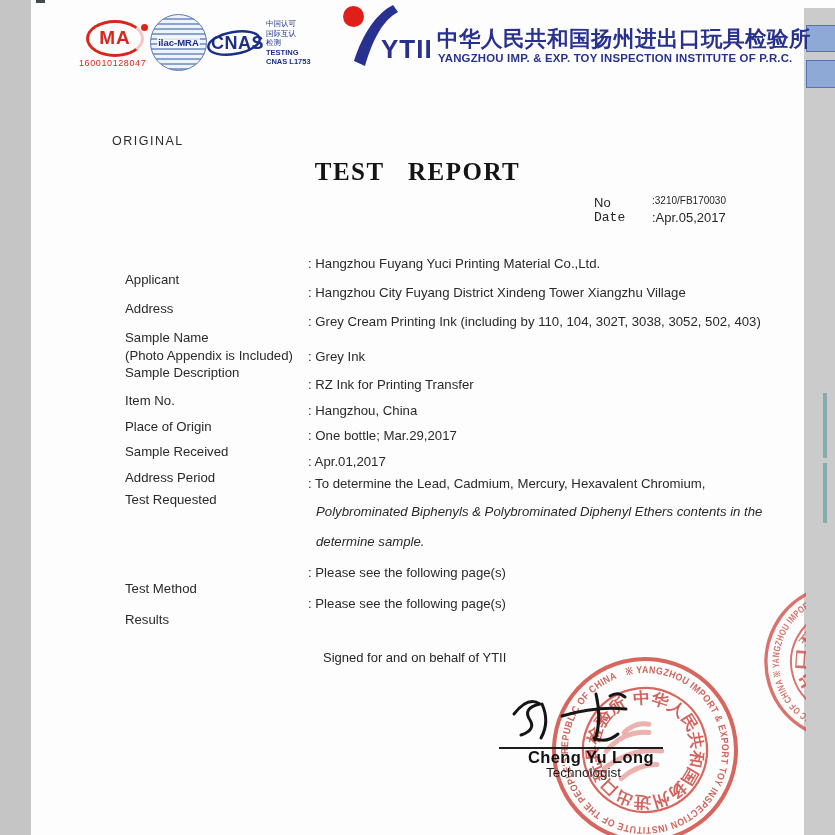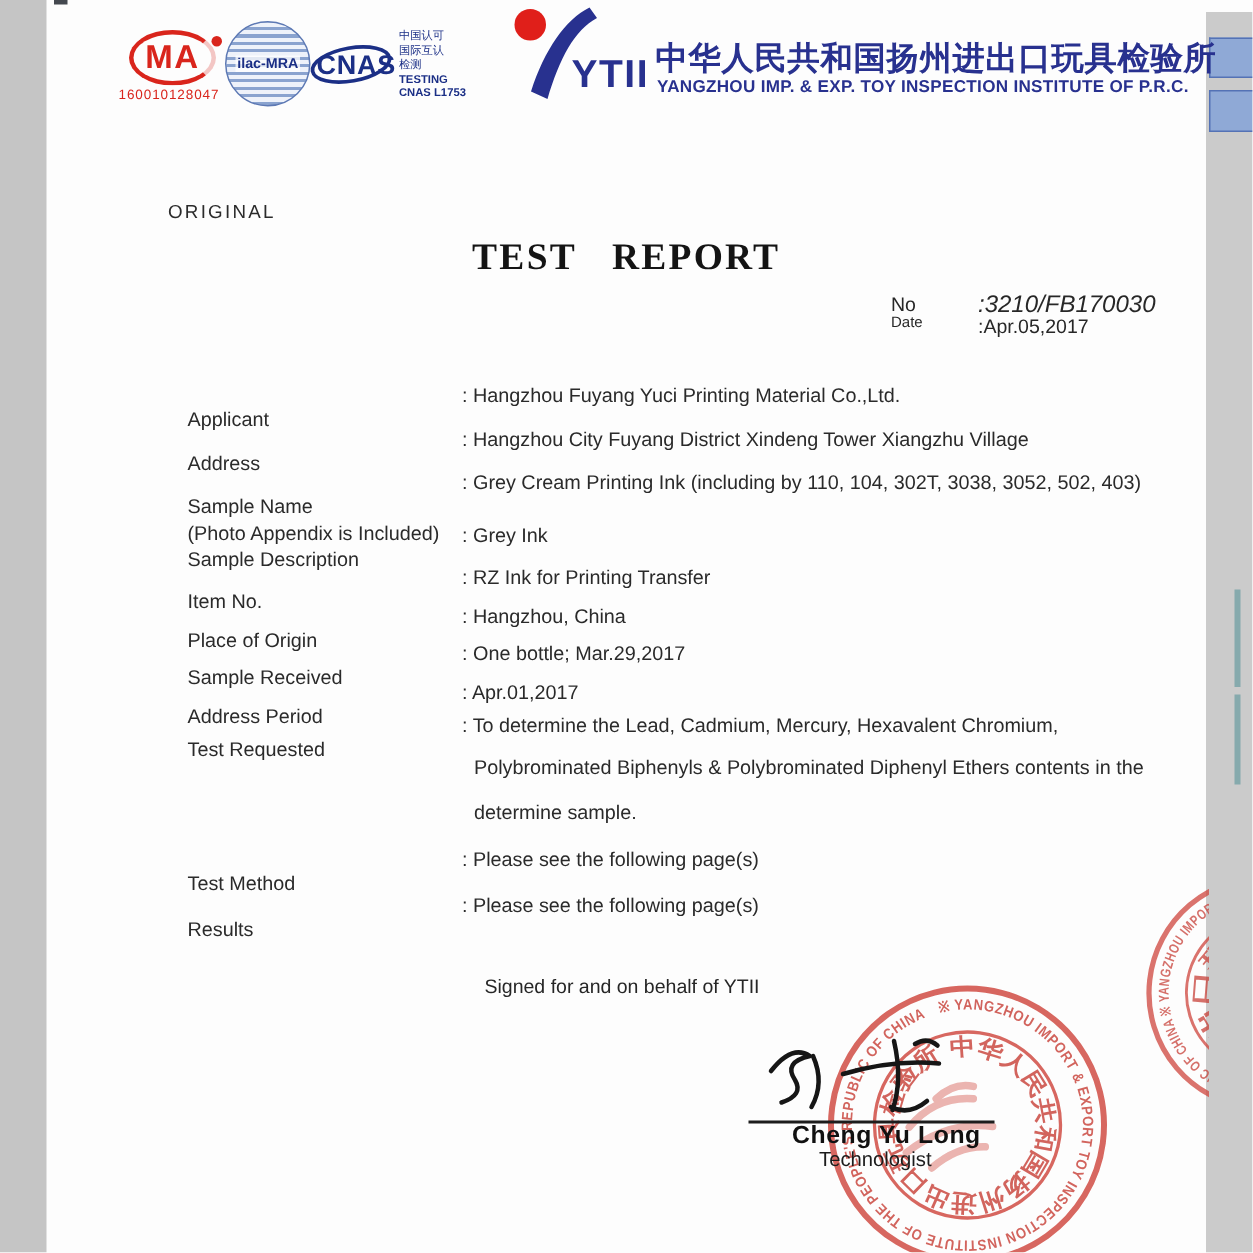--- a/index.html
+++ b/index.html
@@ -13,21 +13,21 @@
 
   
   .strip-left{left:0;top:0;width:31px;height:835px;background:#c5c5c5;}
   .strip-right{left:804px;top:8px;width:31px;height:827px;background:#cbcbcb;}
   .blue-btn{left:2px;width:29px;height:27px;background:#8fa9d6;border:1px solid #5472b5;border-right:none;box-sizing:border-box;position:absolute;}
   .teal-mark{position:absolute;left:19px;width:4px;background:#4f8f96;opacity:.55;}
   .top-nick{left:36px;top:0;width:9px;height:3px;background:#44484f;}
 
   
   .cma-oval{left:86px;top:20px;width:58px;height:37px;border:3.5px solid #d9251c;border-right-color:rgba(217,37,28,.25);border-radius:50%;box-sizing:border-box;text-align:center;}
-  .cma-oval span{font-weight:bold;color:#d9251c;font-size:22px;line-height:30px;letter-spacing:1px;}
+  .cma-oval span{font-weight:bold;color:#d9251c;font-size:19px;line-height:30px;letter-spacing:1px;}
   .cma-dot{left:141px;top:24px;width:7px;height:7px;background:#d9251c;border-radius:50%;}
   .cma-num{left:79px;top:58px;font-size:9px;color:#d9251c;letter-spacing:.6px;}
   .ilac-circle{left:150px;top:14px;width:57px;height:57px;border-radius:50%;
     background:repeating-linear-gradient(0deg,#8aa3cf 0 2px,#eef2fa 2px 5px);
     border:1px solid #5d79b4;box-sizing:border-box;display:flex;align-items:center;justify-content:center;}
   .ilac-circle span{font-size:9.5px;font-weight:bold;color:#1b2f86;background:rgba(255,255,255,.75);padding:0 1px;text-align:center;}
   .cnas-wrap{left:206px;top:22px;width:56px;height:42px;}
   .cnas-wrap svg{position:absolute;left:0;top:0;}
   .cnas-text{position:absolute;left:5px;top:11px;font-size:18px;font-weight:bold;color:#1b2f86;letter-spacing:.5px;}
   .cnas-block{left:266px;top:19px;font-size:7.5px;line-height:9.5px;color:#1b2f86;}
@@ -35,28 +35,28 @@
   .ytii-dot{left:343px;top:6px;width:21px;height:21px;background:#e01f1a;border-radius:50%;}
   .ytii-swoosh{left:347px;top:3px;}
   .ytii-text{left:381px;top:34px;font-size:26px;font-weight:800;color:#28318f;letter-spacing:1px;}
   .inst-cn{left:437px;top:24px;font-size:21.5px;font-weight:bold;color:#28318f;letter-spacing:.5px;white-space:nowrap;}
   .inst-en{left:438px;top:52px;font-size:11.4px;font-weight:bold;color:#28318f;letter-spacing:.2px;white-space:nowrap;}
 
   
   .copy-type{left:112px;top:134px;font-size:12.5px;letter-spacing:1.5px;color:#2b2b2b;}
   .doc-title{left:0;top:158px;width:835px;text-align:center;font-family:"Liberation Serif",serif;font-size:25px;font-weight:bold;letter-spacing:1.5px;word-spacing:16px;color:#141414;}
   .no-label{left:594px;top:195px;font-size:13px;}
-  .no-value{left:652px;top:195px;font-size:16px;font-style:italic;}
-  .date-label{left:594px;top:210px;font-size:10px;}
+  .no-value{left:652px;top:195px;font-size:10px;}
+  .date-label{left:594px;top:210px;font-size:13px;font-family:Liberation Mono, monospace;}
   .date-value{left:652px;top:210px;font-size:13px;}
 
   .frow{position:absolute;left:0;top:0;width:804px;font-size:13.2px;color:#2a2a2a;}
   .frow .lbl{position:absolute;left:125px;white-space:nowrap;margin-top:16px;}
   .frow .val{position:absolute;left:308px;white-space:nowrap;}
-  .vline2{left:316px;font-size:13.2px;color:#2a2a2a;white-space:nowrap;}
+  .vline2{left:316px;font-size:13.2px;color:#2a2a2a;white-space:nowrap;font-style:italic;}
 
   .signed-line{left:323px;top:650px;font-size:13px;color:#262626;}
   .sig-underline{left:499px;top:747px;width:164px;height:1.5px;background:#1d1d1d;}
   .sig-name{left:528px;top:748px;font-size:16.5px;font-weight:bold;color:#111;letter-spacing:.4px;}
   .sig-title{left:546px;top:765px;font-size:13.5px;color:#1c1c1c;}
 
   .stamp-layer{left:0;top:0;width:806px;height:835px;overflow:hidden;}
 </style>
 </head>
 <body>

